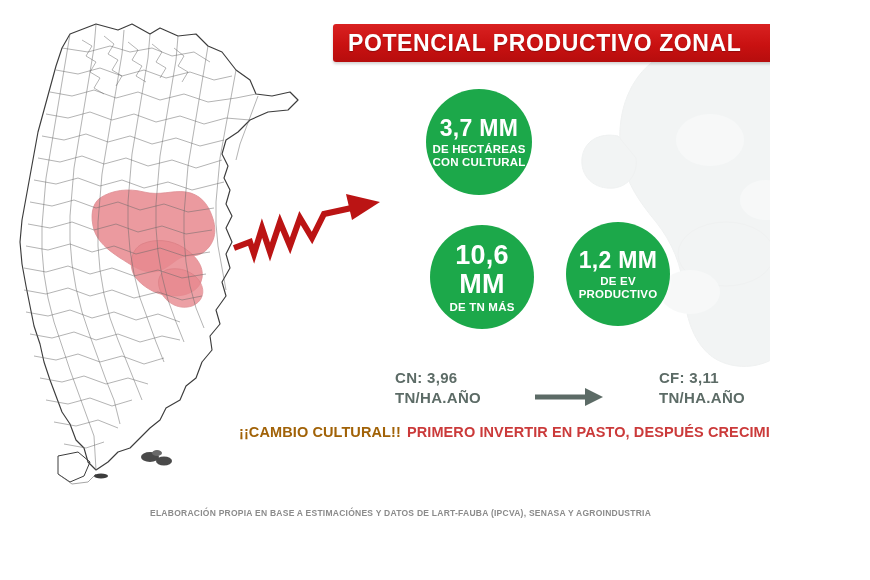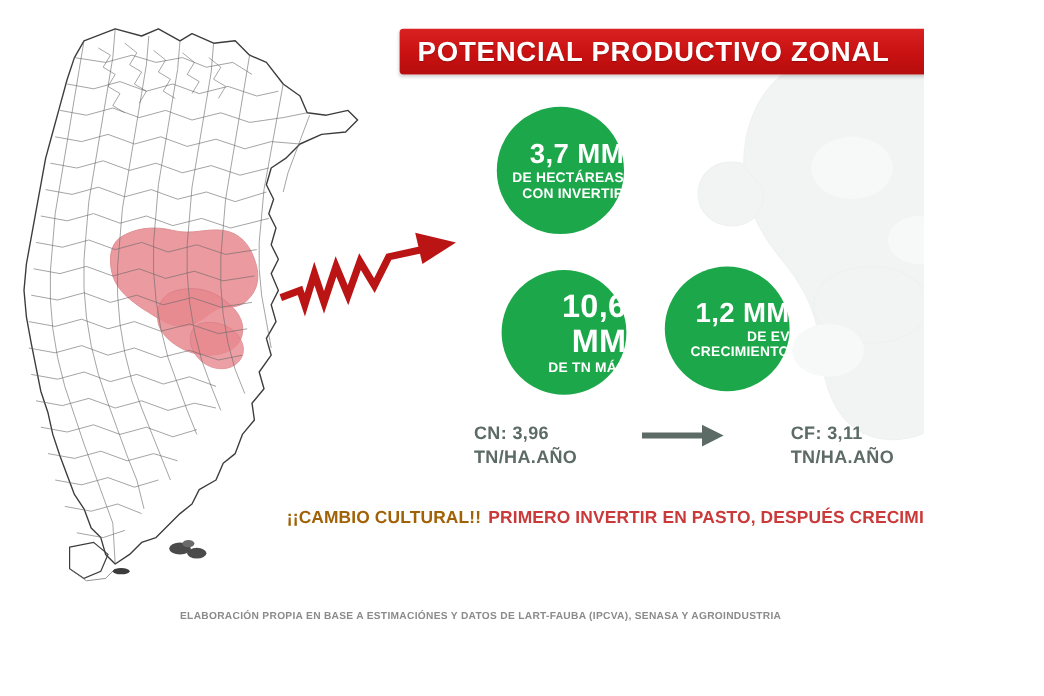--- a/index.html
+++ b/index.html
@@ -72,25 +72,26 @@
   }
 
   
   .bubble {
     position: absolute;
     border-radius: 50%;
     background: #1ca84a;
     color: #ffffff;
     display: flex;
     flex-direction: column;
-    align-items: flex-end;
+    align-items: center;
     justify-content: center;
     text-align: center;
     line-height: 1.08;
     box-shadow: 0 0 6px rgba(255,255,255,0.55);
+    margin-left: 12px;
   }
   .bubble .big {
     font-size: 23px;
     font-weight: bold;
     letter-spacing: 0.3px;
   }
   .bubble .big.xl { font-size: 27px; }
   .bubble .sub {
     font-size: 11.5px;
     font-weight: bold;
@@ -113,21 +114,21 @@
   #bubble-percent  { left: 698px; top: 176px; width: 126px; height: 116px; }
 
   
   #cn-cf-row {
     position: absolute;
     left: 395px;
     top: 352px;
     width: 350px;
     height: 56px;
     display: flex;
-    align-items: flex-start;
+    align-items: flex-end;
     justify-content: space-between;
     color: #5c6b66;
     font-size: 15px;
     font-weight: bold;
     letter-spacing: 0.3px;
   }
   .cn-cf-block { text-align: left; line-height: 1.35; }
   .cn-cf-block.right { text-align: left; }
   #flow-arrow { width: 74px; height: 22px; flex: 0 0 auto; }
 
@@ -273,34 +274,34 @@
     <path d="M118 2 L152 10 L124 28 Z" fill="#bb1414"></path>
   </svg>
 
   <div id="title-bar">
     <span id="title-text">POTENCIAL PRODUCTIVO ZONAL</span>
   </div>
 
   <div class="bubble" id="bubble-hectares">
     <span class="big">3,7 MM</span>
     <span class="sub">DE HECTÁREAS</span>
-    <span class="sub tight">CON INVERTIR</span>
+    <span class="sub tight">CON CULTURAL</span>
   </div>
 
 
   <div class="bubble" id="bubble-tn">
     <span class="big xl">10,6</span>
     <span class="big xl">MM</span>
     <span class="sub">DE TN MÁS</span>
   </div>
 
   <div class="bubble" id="bubble-ev">
     <span class="big">1,2 MM</span>
     <span class="sub">DE EV</span>
-    <span class="sub tight">CRECIMIENTO</span>
+    <span class="sub tight">PRODUCTIVO</span>
   </div>
 
 
   <div id="cn-cf-row">
     <div class="cn-cf-block">
       <div>CN: 3,96</div>
       <div>TN/HA.AÑO</div>
     </div>
 
     <svg id="flow-arrow" viewBox="0 0 74 22">

